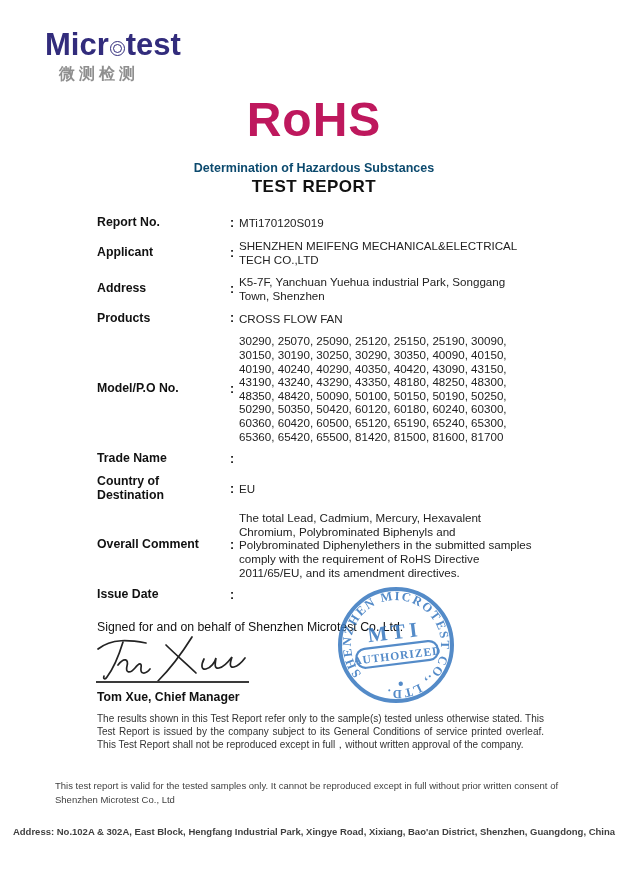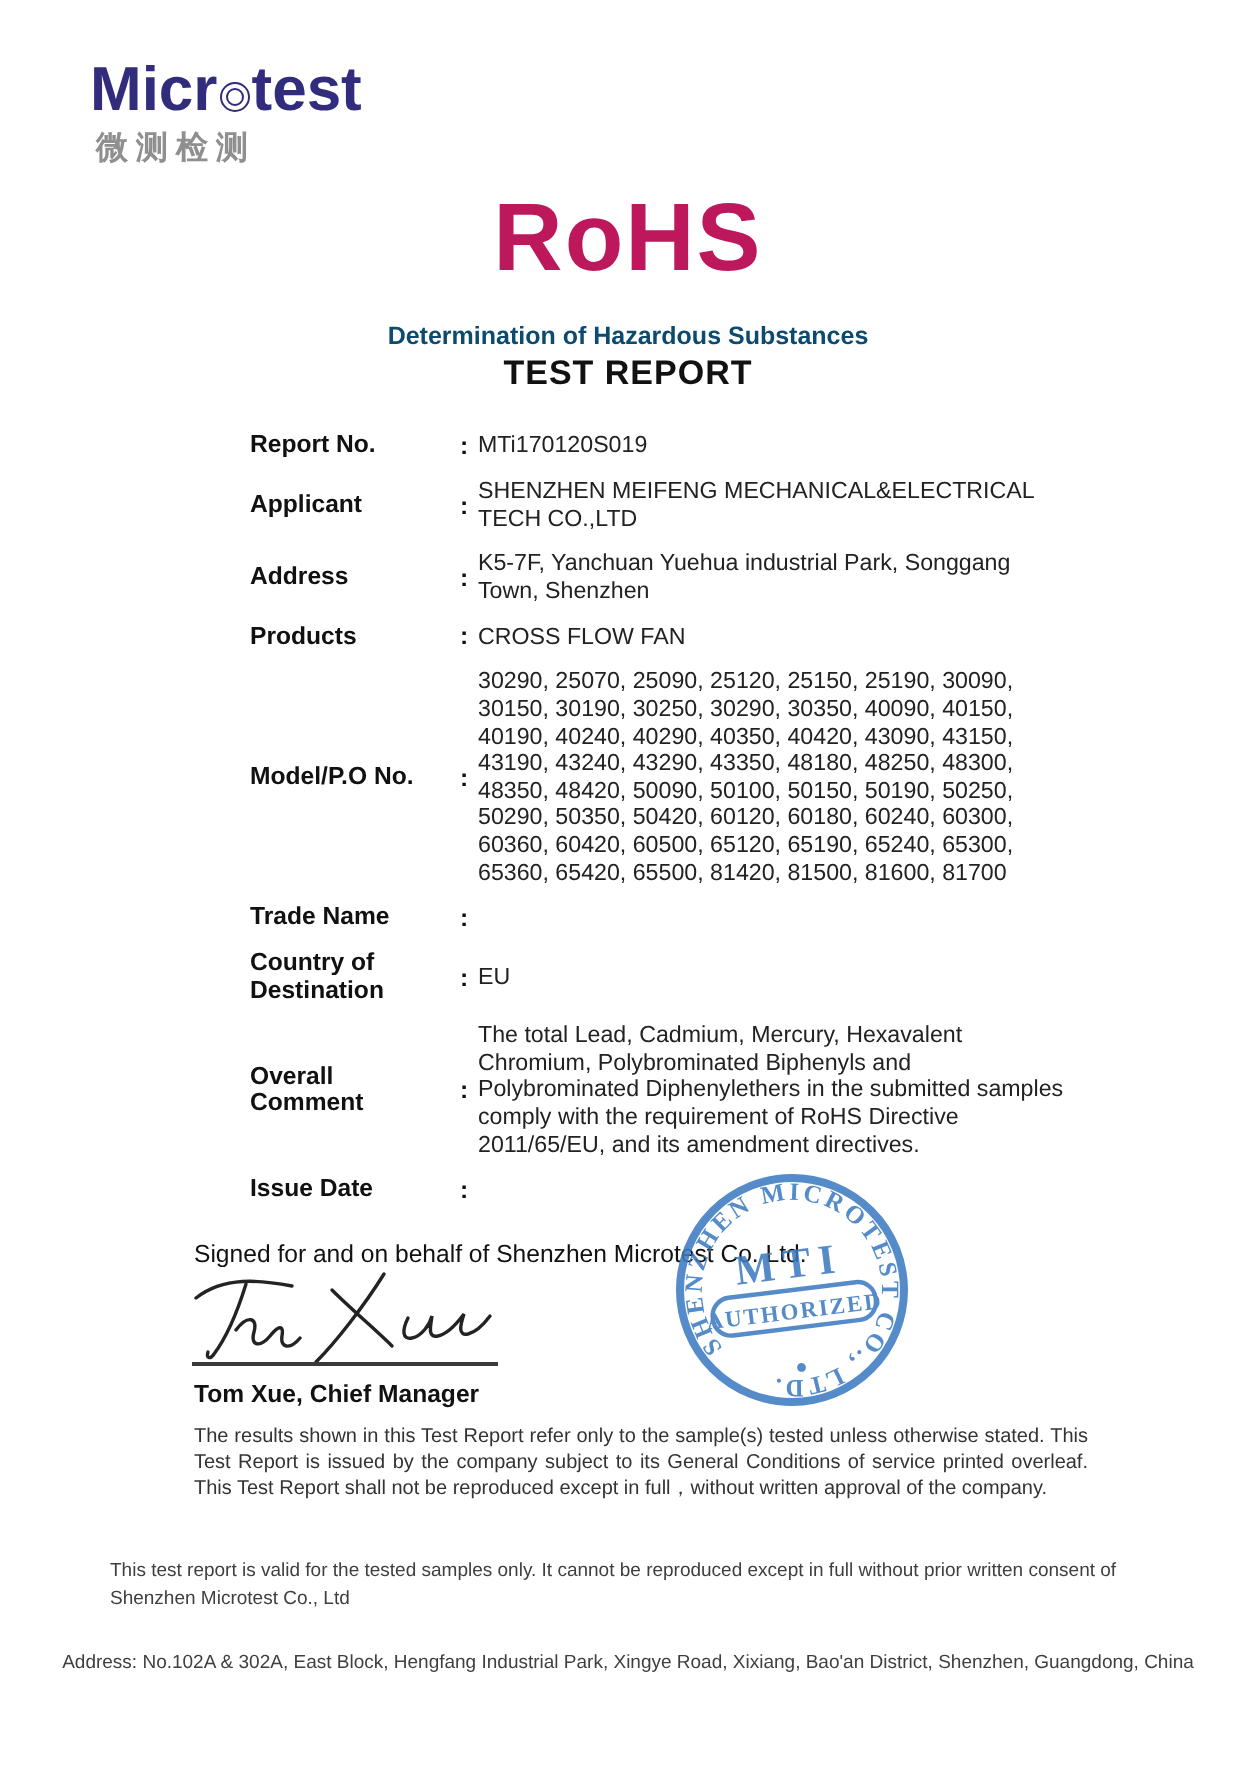--- a/index.html
+++ b/index.html
@@ -29,21 +29,21 @@
     width: 15px; height: 15px;
     border: 4px double #322c7c;
     border-radius: 50%;
     vertical-align: baseline;
     margin: 0 1px -1px 1px;
   }
   .logo-cn {
     font-size: 16px;
     color: #8f8f8f;
     letter-spacing: 4px;
-    margin: 2px 0 0 3px;
+    margin: 2px 0 0 14px;
     font-weight: 600;
   }
 
   
   .doc-title {
     position: absolute; top: 92px; left: 0; right: 0;
     text-align: center;
     font-size: 48px;
     font-weight: 700;
     color: #be185d;
@@ -71,21 +71,20 @@
     display: grid;
     grid-template-columns: 128px 14px 1fr;
     align-items: center;
     margin-bottom: 9px;
   }
   .field-label {
     font-size: 12.3px;
     font-weight: 700;
     color: #111;
     line-height: 13.5px;
-    margin-left: 28px;
   }
   .field-colon {
     font-size: 12.3px;
     font-weight: 700;
     color: #111;
     text-align: center;
   }
   .field-value {
     font-size: 11.6px;
     line-height: 13.6px;
@@ -138,20 +137,21 @@
     display: flex;
     justify-content: space-between;
     font-size: 9.5px;
     color: #3f3f3f;
   }
   .footer-address {
     position: absolute; top: 826px; left: 0; right: 0;
     text-align: center;
     font-size: 9.5px;
     color: #3f3f3f;
+    font-weight: bold;
   }
 </style>
 </head>
 <body>
 
 <div class="page">
 
   <div class="logo">
     <div class="logo-brand"><span>Micr</span><span class="logo-o"></span><span>test</span></div>
     <div class="logo-cn">微测检测</div>

